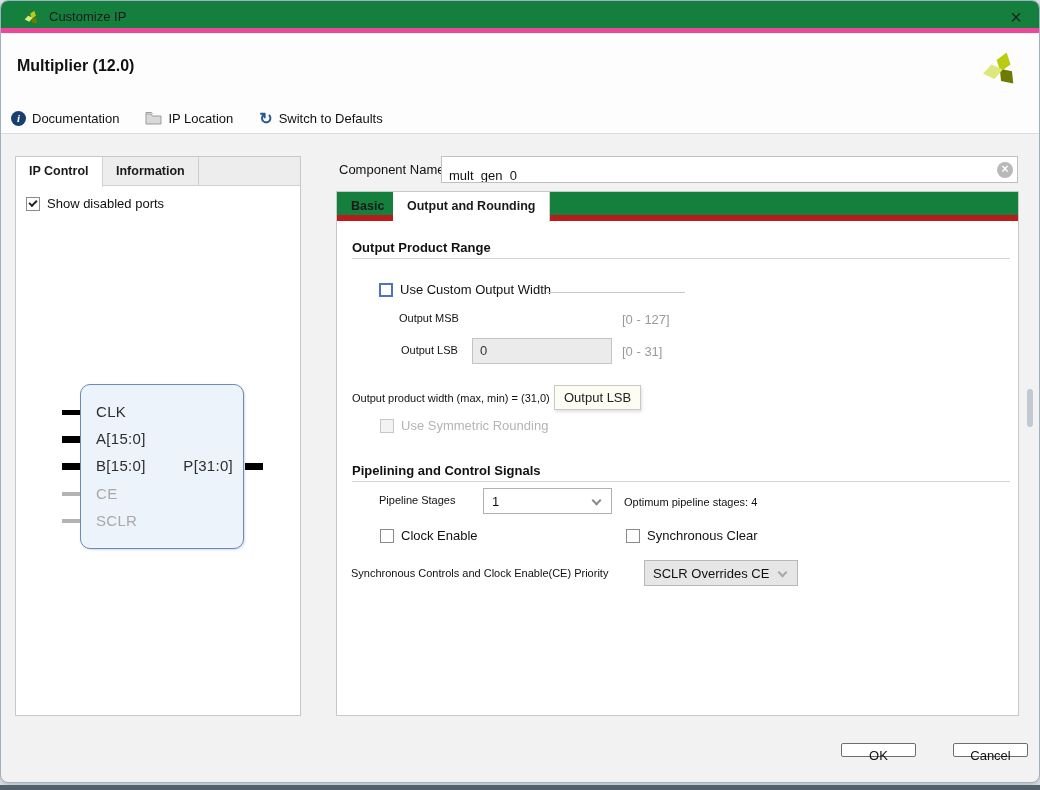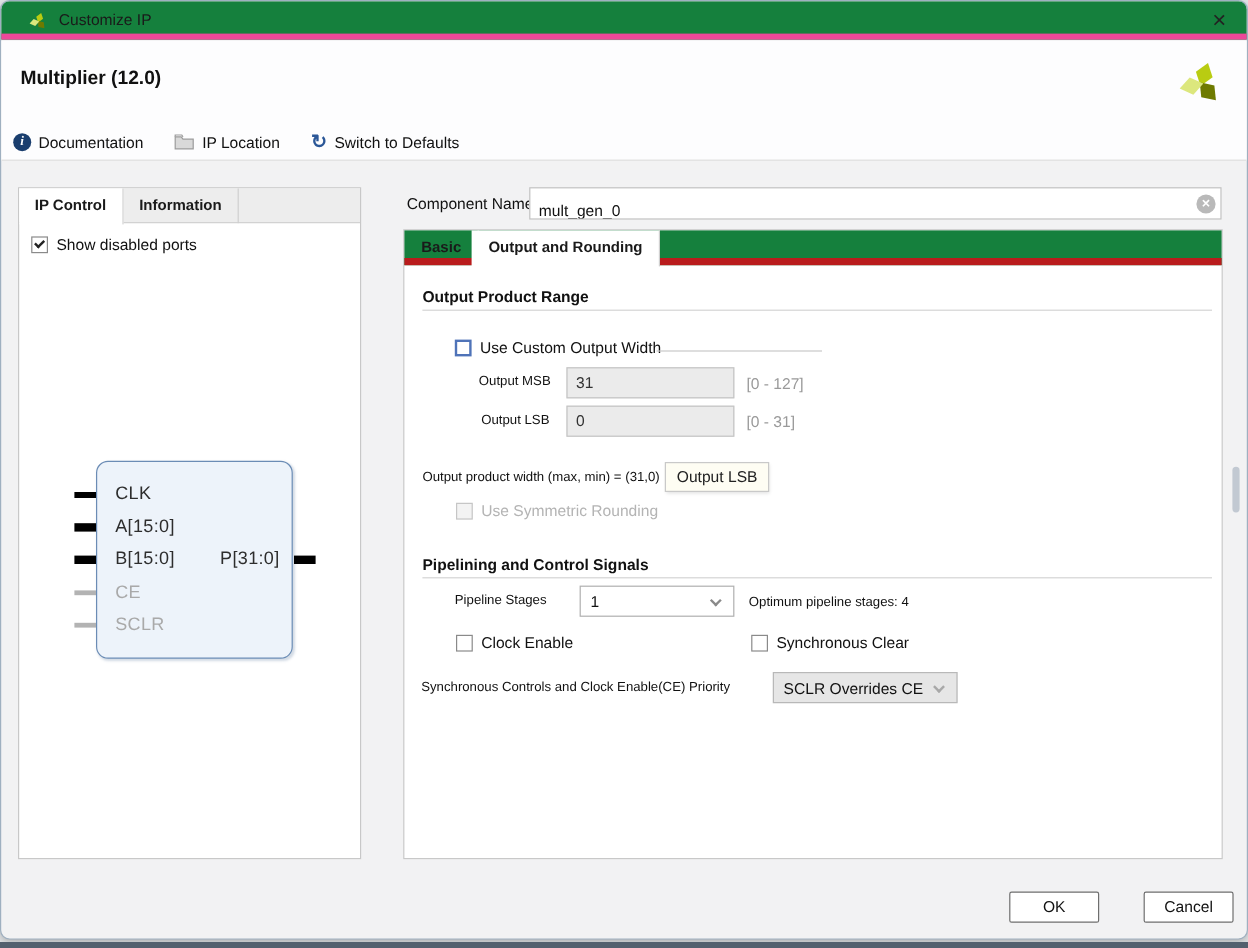--- a/index.html
+++ b/index.html
@@ -94,21 +94,21 @@
     display:flex; align-items:center; font-size:13px; color:#111; padding-left:8px; cursor:pointer; }
   .dd.disabled { background:#e6e6e6; border-color:#b8b8b8; cursor:default; }
   .chev { position:absolute; right:11px; top:8px; width:7px; height:7px;
     border-right:2px solid #8a8a8a; border-bottom:2px solid #8a8a8a; transform:rotate(45deg); }
   .dd.disabled .chev { border-color:#a8a8a8; }
 
   .scroll-thumb { position:absolute; left:1026px; top:388px; width:6px; height:38px;
     background:#c2c9d2; border-radius:3px; }
 
   
-  .btn { position:absolute; width:75px; height:26px; background:#fff; border:1px solid #6e6e6e;
+  .btn { position:absolute; width:75px; height:14px; background:#fff; border:1px solid #6e6e6e;
     border-radius:2px; font-size:13px; color:#111; text-align:center; line-height:24px; cursor:pointer; }
 
   .folder-svg, .logo-svg { display:block; }
 </style>
 </head>
 <body>
 
 <div id="window">
 
   <div class="titlebar">
@@ -194,21 +194,20 @@
     <div class="section-h" style="left:15px; top:48px;">Output Product Range</div>
     <div class="rule" style="left:15px; top:66px; width:658px;"></div>
 
     <div class="cb-row" style="left:42px; top:90px;">
       <span class="cb blue"></span>
       <span>Use Custom Output Width</span>
     </div>
     <div class="rule" style="left:210px; top:100px; width:138px; background:#c9c9c9;"></div>
 
     <div class="flabel" style="left:62px; top:120px;">Output MSB</div>
-    <div class="dis-input" style="left:135px; top:114px; width:140px;">31</div>
     <div class="hint" style="left:285px; top:120px;">[0 - 127]</div>
 
     <div class="flabel" style="left:64px; top:152px;">Output LSB</div>
     <div class="dis-input" style="left:135px; top:146px; width:140px;">0</div>
     <div class="hint" style="left:285px; top:152px;">[0 - 31]</div>
 
     <div class="flabel" style="left:15px; top:200px;"><span>Output product width (max, min) = </span><span>(31,0)</span></div>
     <div class="tooltip" style="left:217px; top:193px;">Output LSB</div>
 
     <div class="cb-row dis" style="left:43px; top:226px;">

